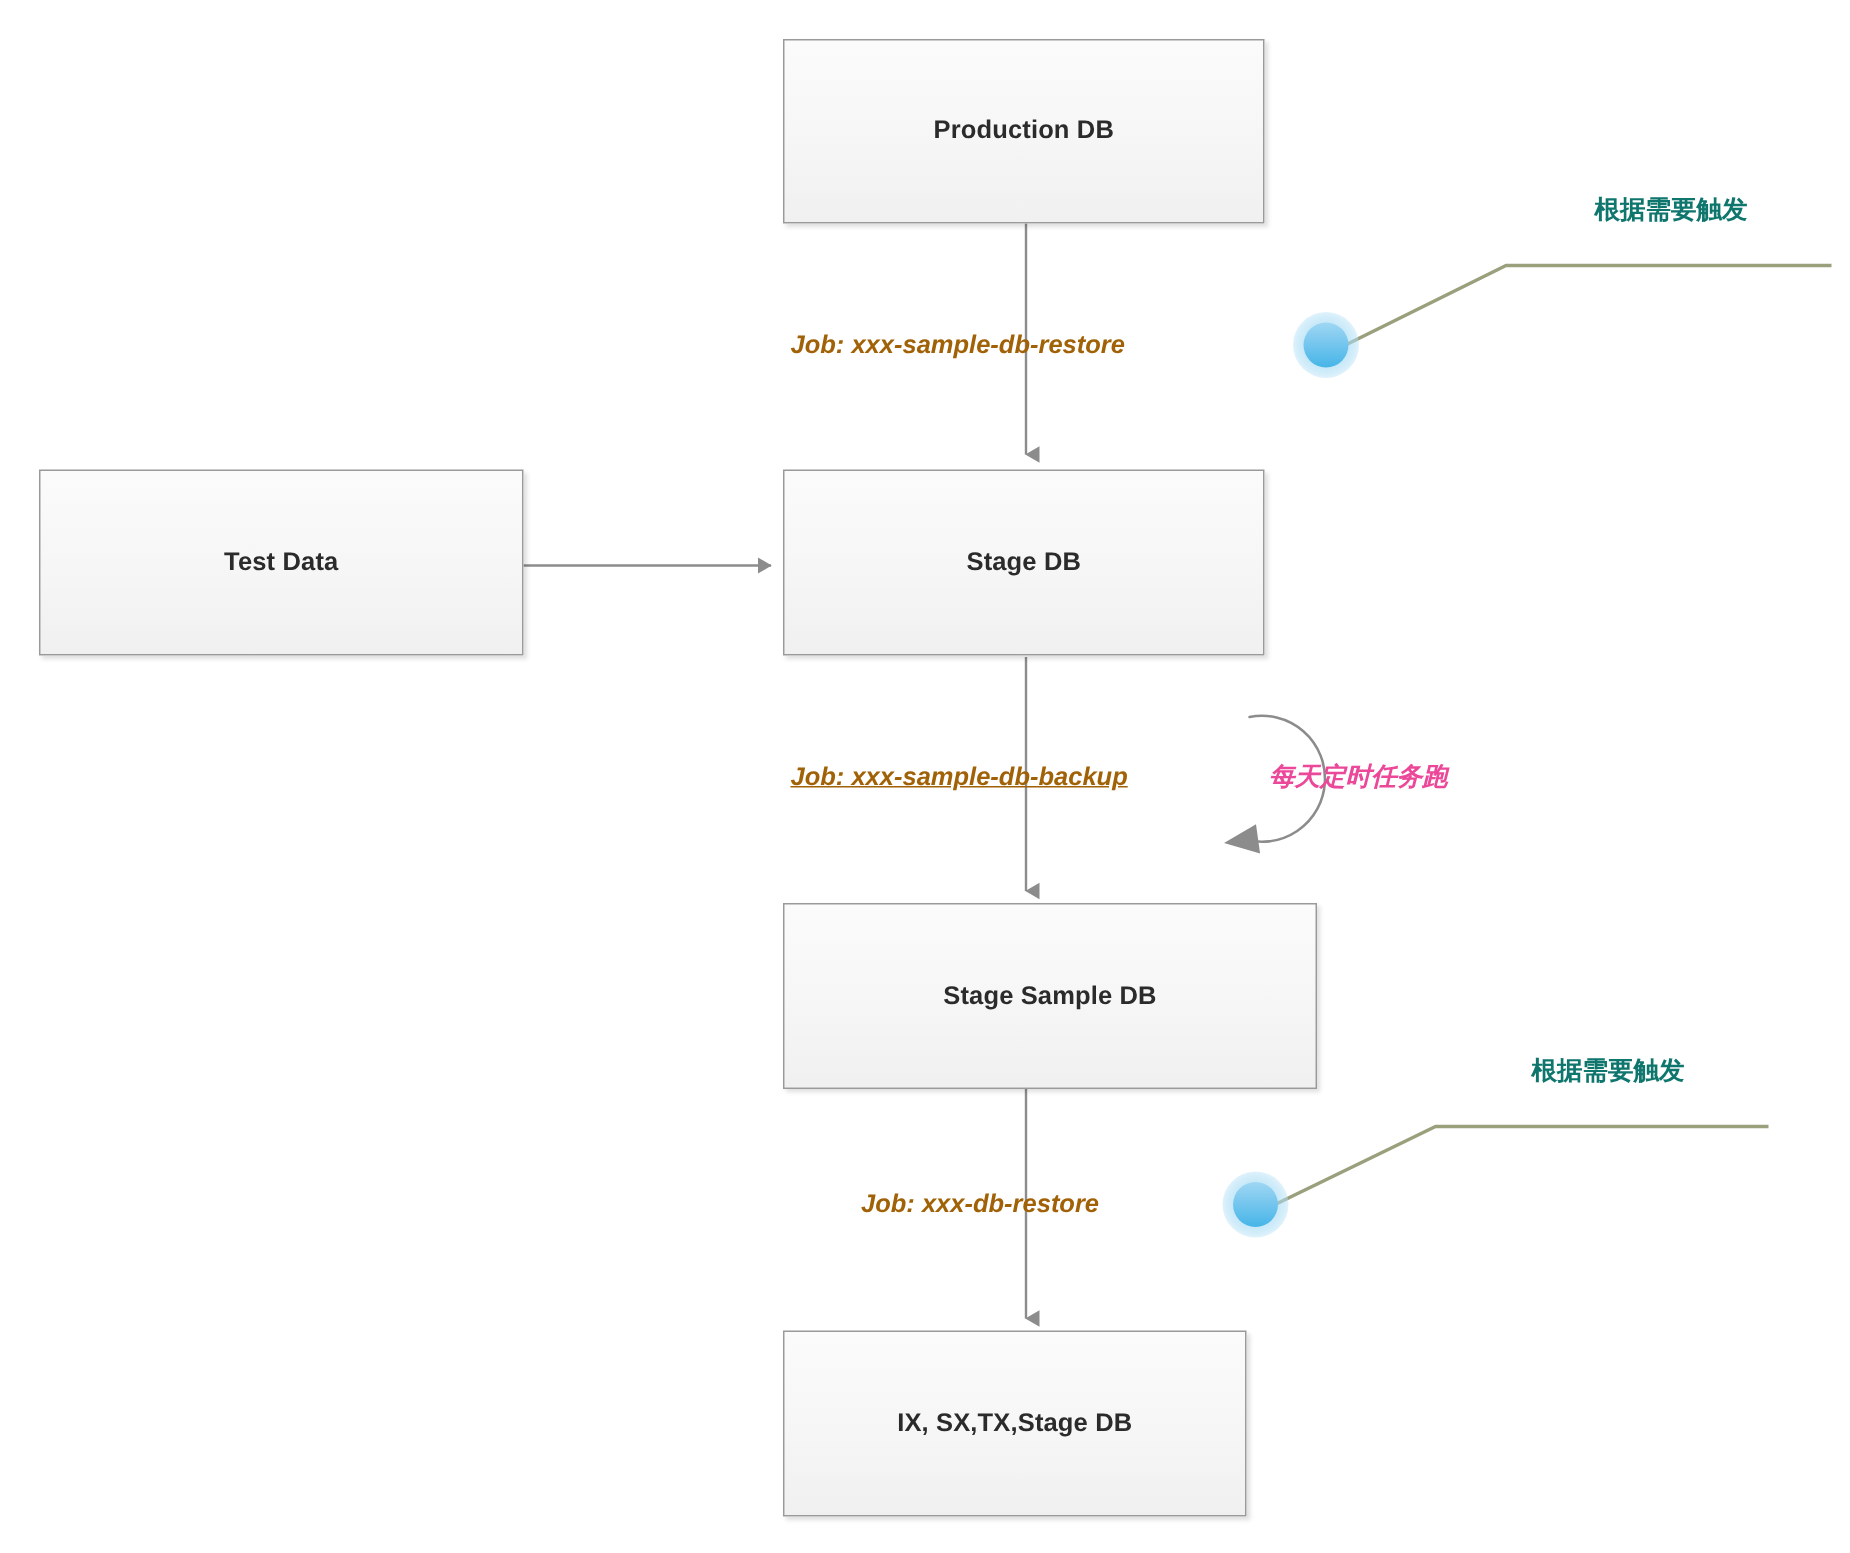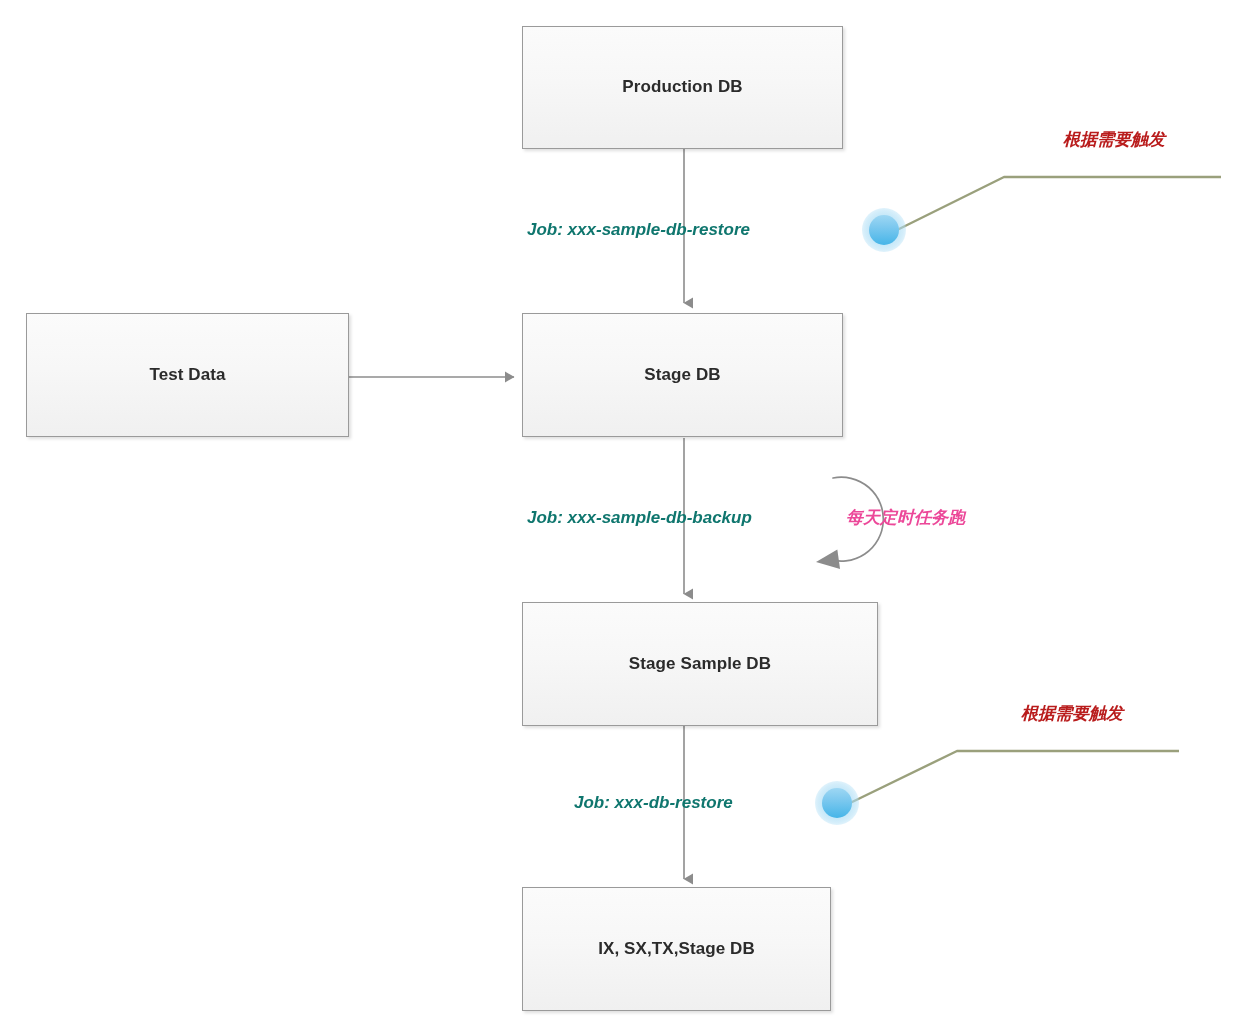--- a/index.html
+++ b/index.html
@@ -52,30 +52,29 @@
   }
   
   .edge-label {
     position: absolute;
     white-space: nowrap;
     font-style: italic;
     font-weight: bold;
     font-size: 17px;
     line-height: 1;
   }
-  .edge-label.red   { color: #0f766e; }
+  .edge-label.red   { color: #a16207; }
   .edge-label.blue  { color: #ec4899; }
 
   .callout-label {
     position: absolute;
     white-space: nowrap;
-    font-style: italic;
     font-weight: bold;
     font-size: 17px;
-    color: #b91c1c;
+    color: #0f766e;
     line-height: 1;
   }
   
   .callout-dot {
     position: absolute;
     width: 44px;
     height: 44px;
     border-radius: 50%;
     background: radial-gradient(circle at 50% 50%,
                 rgba(116,198,240,0.95) 0%,
@@ -145,21 +144,21 @@
   <div class="node" style="left:522px; top:602px; width:356px; height:124px;">
     <span class="node-label">Stage Sample DB</span>
   </div>
 
   <div class="node" style="left:522px; top:887px; width:309px; height:124px;">
     <span class="node-label">IX, SX,TX,Stage DB</span>
   </div>
 
   <div class="edge-label red" style="left:527px; top:221px;">Job: xxx-sample-db-restore</div>
 
-  <div class="edge-label red" style="left:527px; top:509px;">Job: xxx-sample-db-backup</div>
+  <div class="edge-label red" style="left:527px; top:509px;text-decoration:underline;">Job: xxx-sample-db-backup</div>
 
   <div class="edge-label blue" style="left:846px; top:509px;">每天定时任务跑</div>
 
   <div class="edge-label red" style="left:574px; top:794px;">Job: xxx-db-restore</div>
 
   <div class="callout-label" style="left:1063px; top:131px;">根据需要触发</div>
 
   <div class="callout-dot" style="left:862px; top:208px;">
     <div class="core"></div>
   </div>

